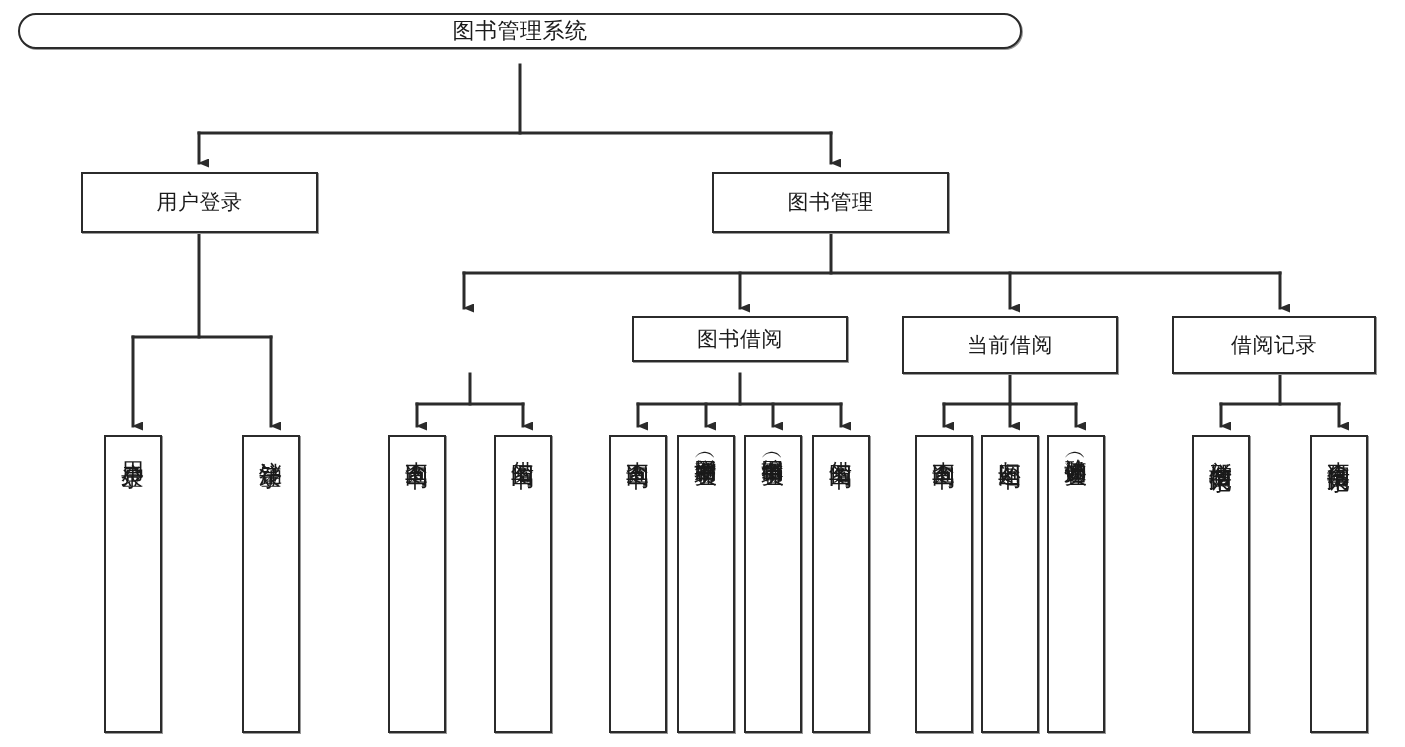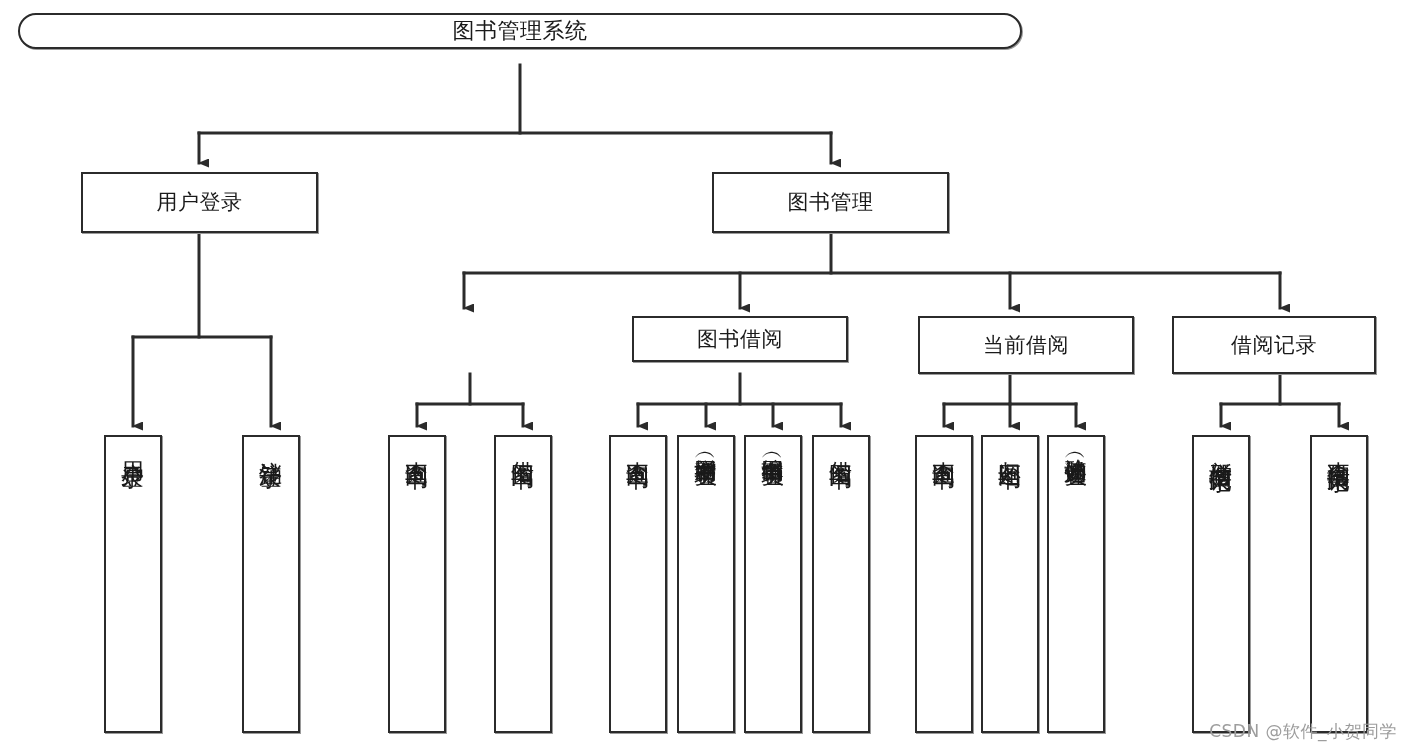--- a/index.html
+++ b/index.html
@@ -148,21 +148,21 @@
 
   <div class="node horiz" style="left:712px; top:172px; width:237px; height:61px;">
     <span class="node-label">图书管理</span>
   </div>
 
 
   <div class="node horiz" style="left:632px; top:316px; width:216px; height:46px;align-items:center;">
     <span class="node-label">图书借阅</span>
   </div>
 
-  <div class="node horiz" style="left:902px; top:316px; width:216px; height:58px;margin-left:16px;">
+  <div class="node horiz" style="left:902px; top:316px; width:216px; height:58px;">
     <span class="node-label">当前借阅</span>
   </div>
 
   <div class="node horiz" style="left:1172px; top:316px; width:204px; height:58px;">
     <span class="node-label">借阅记录</span>
   </div>
 
   <div class="node vert" style="left:104px; top:435px; width:58px; height:298px;">
     <span class="node-label">用户登录</span>
   </div>
@@ -208,15 +208,14 @@
   </div>
 
   <div class="node vert" style="left:1192px; top:435px; width:58px; height:298px;">
     <span class="node-label">新增借阅记录</span>
   </div>
 
   <div class="node vert" style="left:1310px; top:435px; width:58px; height:298px;">
     <span class="node-label">查询借阅记录</span>
   </div>
 
-  <div id="watermark">CSDN @软件_小贺同学</div>
 
 </div>
 
 </body></html>

